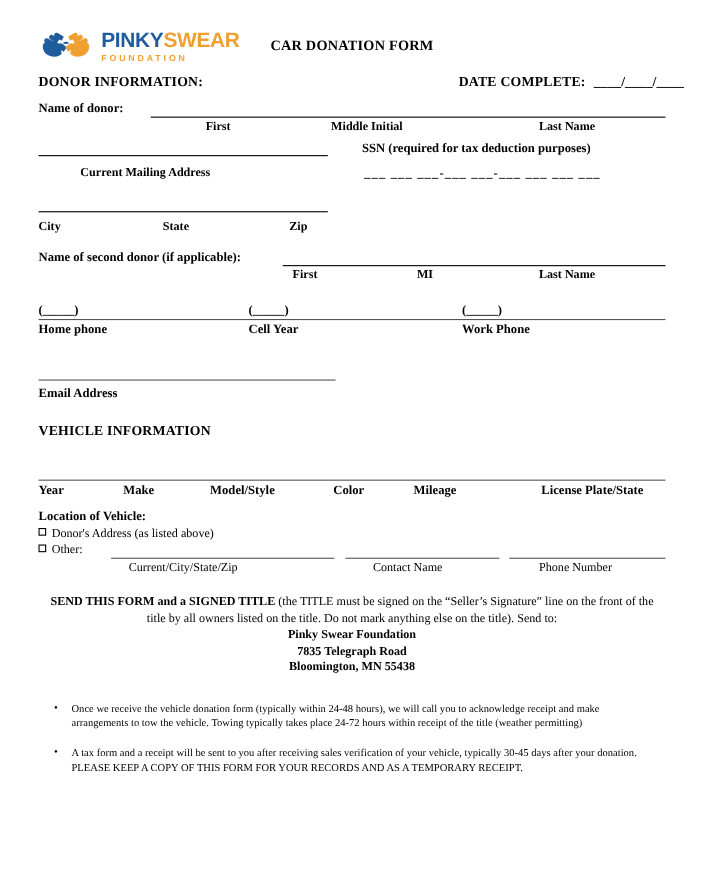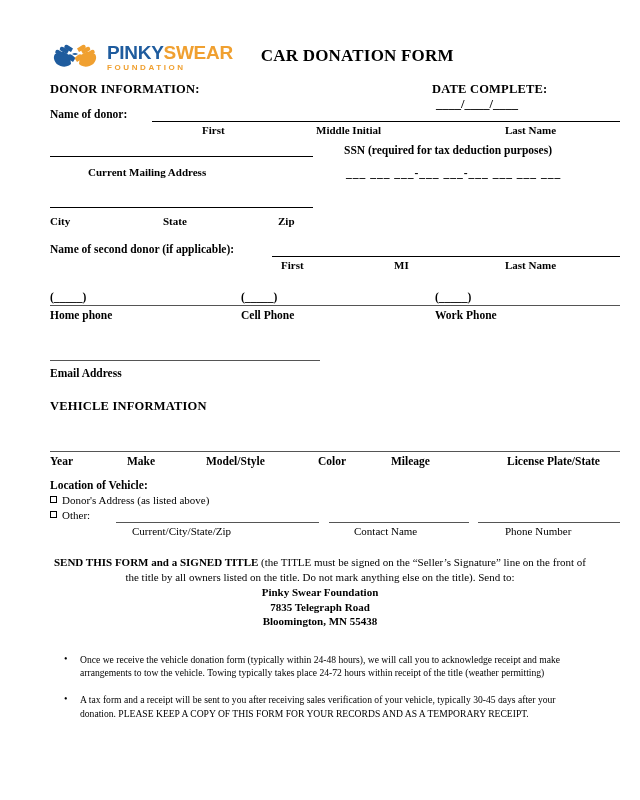--- a/index.html
+++ b/index.html
@@ -11,21 +11,21 @@
     width: 640px;
     height: 800px;
     font-family: "Liberation Serif", "DejaVu Serif", serif;
     color: #000000;
     overflow: hidden;
   }
   .page {
     position: relative;
     width: 640px;
     height: 800px;
-    padding: 16px;
+    padding: 1px;
     box-sizing: border-box;
   }
 
   
   .header {
     display: flex;
     align-items: center;
     padding: 28px 0 0 34px;
     height: 52px;
     box-sizing: border-box;
@@ -49,21 +49,21 @@
     font-family: "Liberation Sans", sans-serif;
     font-weight: bold;
     font-size: 8px;
     letter-spacing: 2.6px;
     color: #F0A030;
     margin-top: 2px;
   }
   .form-title {
     font-family: "Liberation Serif", serif;
     font-weight: bold;
-    font-size: 17px;
+    font-size: 13px;
     margin-left: 28px;
     letter-spacing: 0.2px;
   }
 
   
   .sec-head {
     font-weight: bold;
     font-size: 12.5px;
     letter-spacing: 0.2px;
   }
@@ -211,21 +211,21 @@
   </div>
 
   <div class="row" style="height:18px; margin-top:10px;">
     <div class="abs rule-grey" style="left:34px; top:14px; width:570px;"></div>
     <div class="abs lbl" style="left:34px; top:0; letter-spacing:0px;">(_____)</div>
     <div class="abs lbl" style="left:225px; top:0; letter-spacing:0px;">(_____)</div>
     <div class="abs lbl" style="left:419px; top:0; letter-spacing:0px;">(_____)</div>
   </div>
   <div class="row" style="height:24px;">
     <div class="abs lbl" style="left:34px; top:0;">Home phone</div>
-    <div class="abs lbl" style="left:225px; top:0;">Cell Phone</div>
+    <div class="abs lbl" style="left:225px; top:0;">Cell Year</div>
     <div class="abs lbl" style="left:419px; top:0;">Work Phone</div>
   </div>
 
   <div class="row" style="height:16px; margin-top:18px;">
     <div class="abs rule-grey" style="left:34px; top:9px; width:270px;"></div>
   </div>
   <div class="row" style="height:24px;">
     <div class="abs lbl" style="left:34px; top:0;">Email Address</div>
   </div>
 

